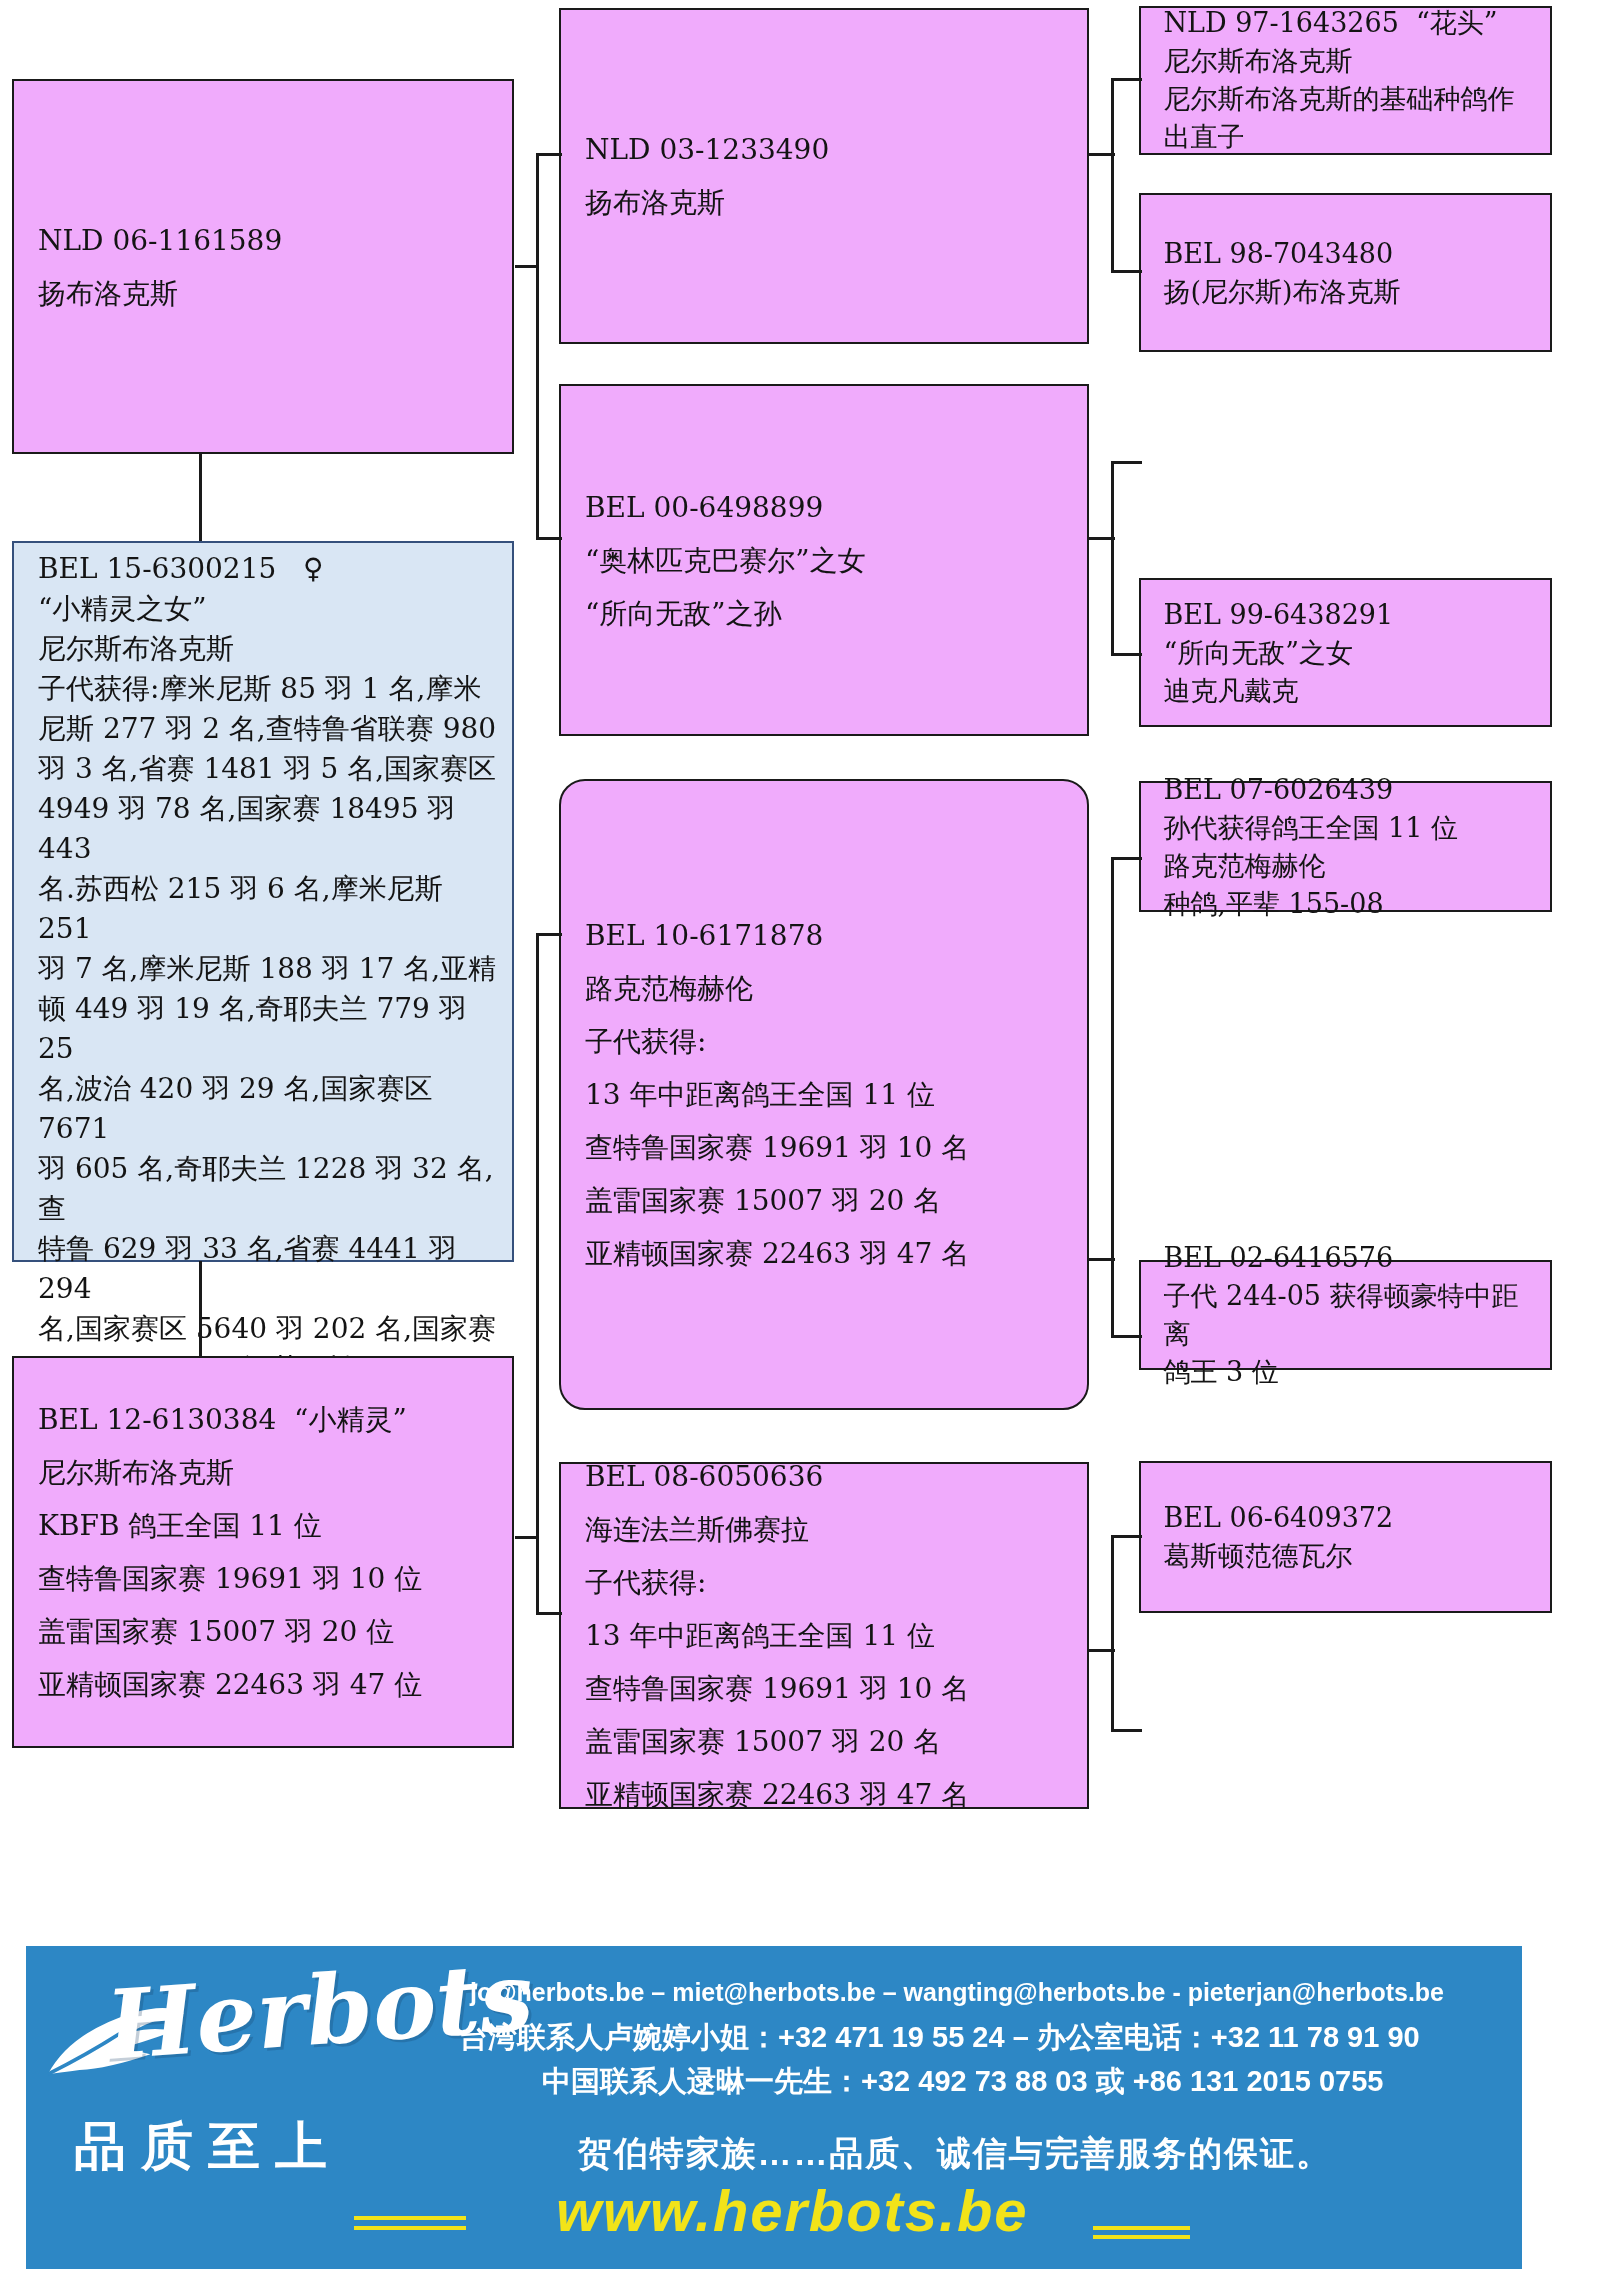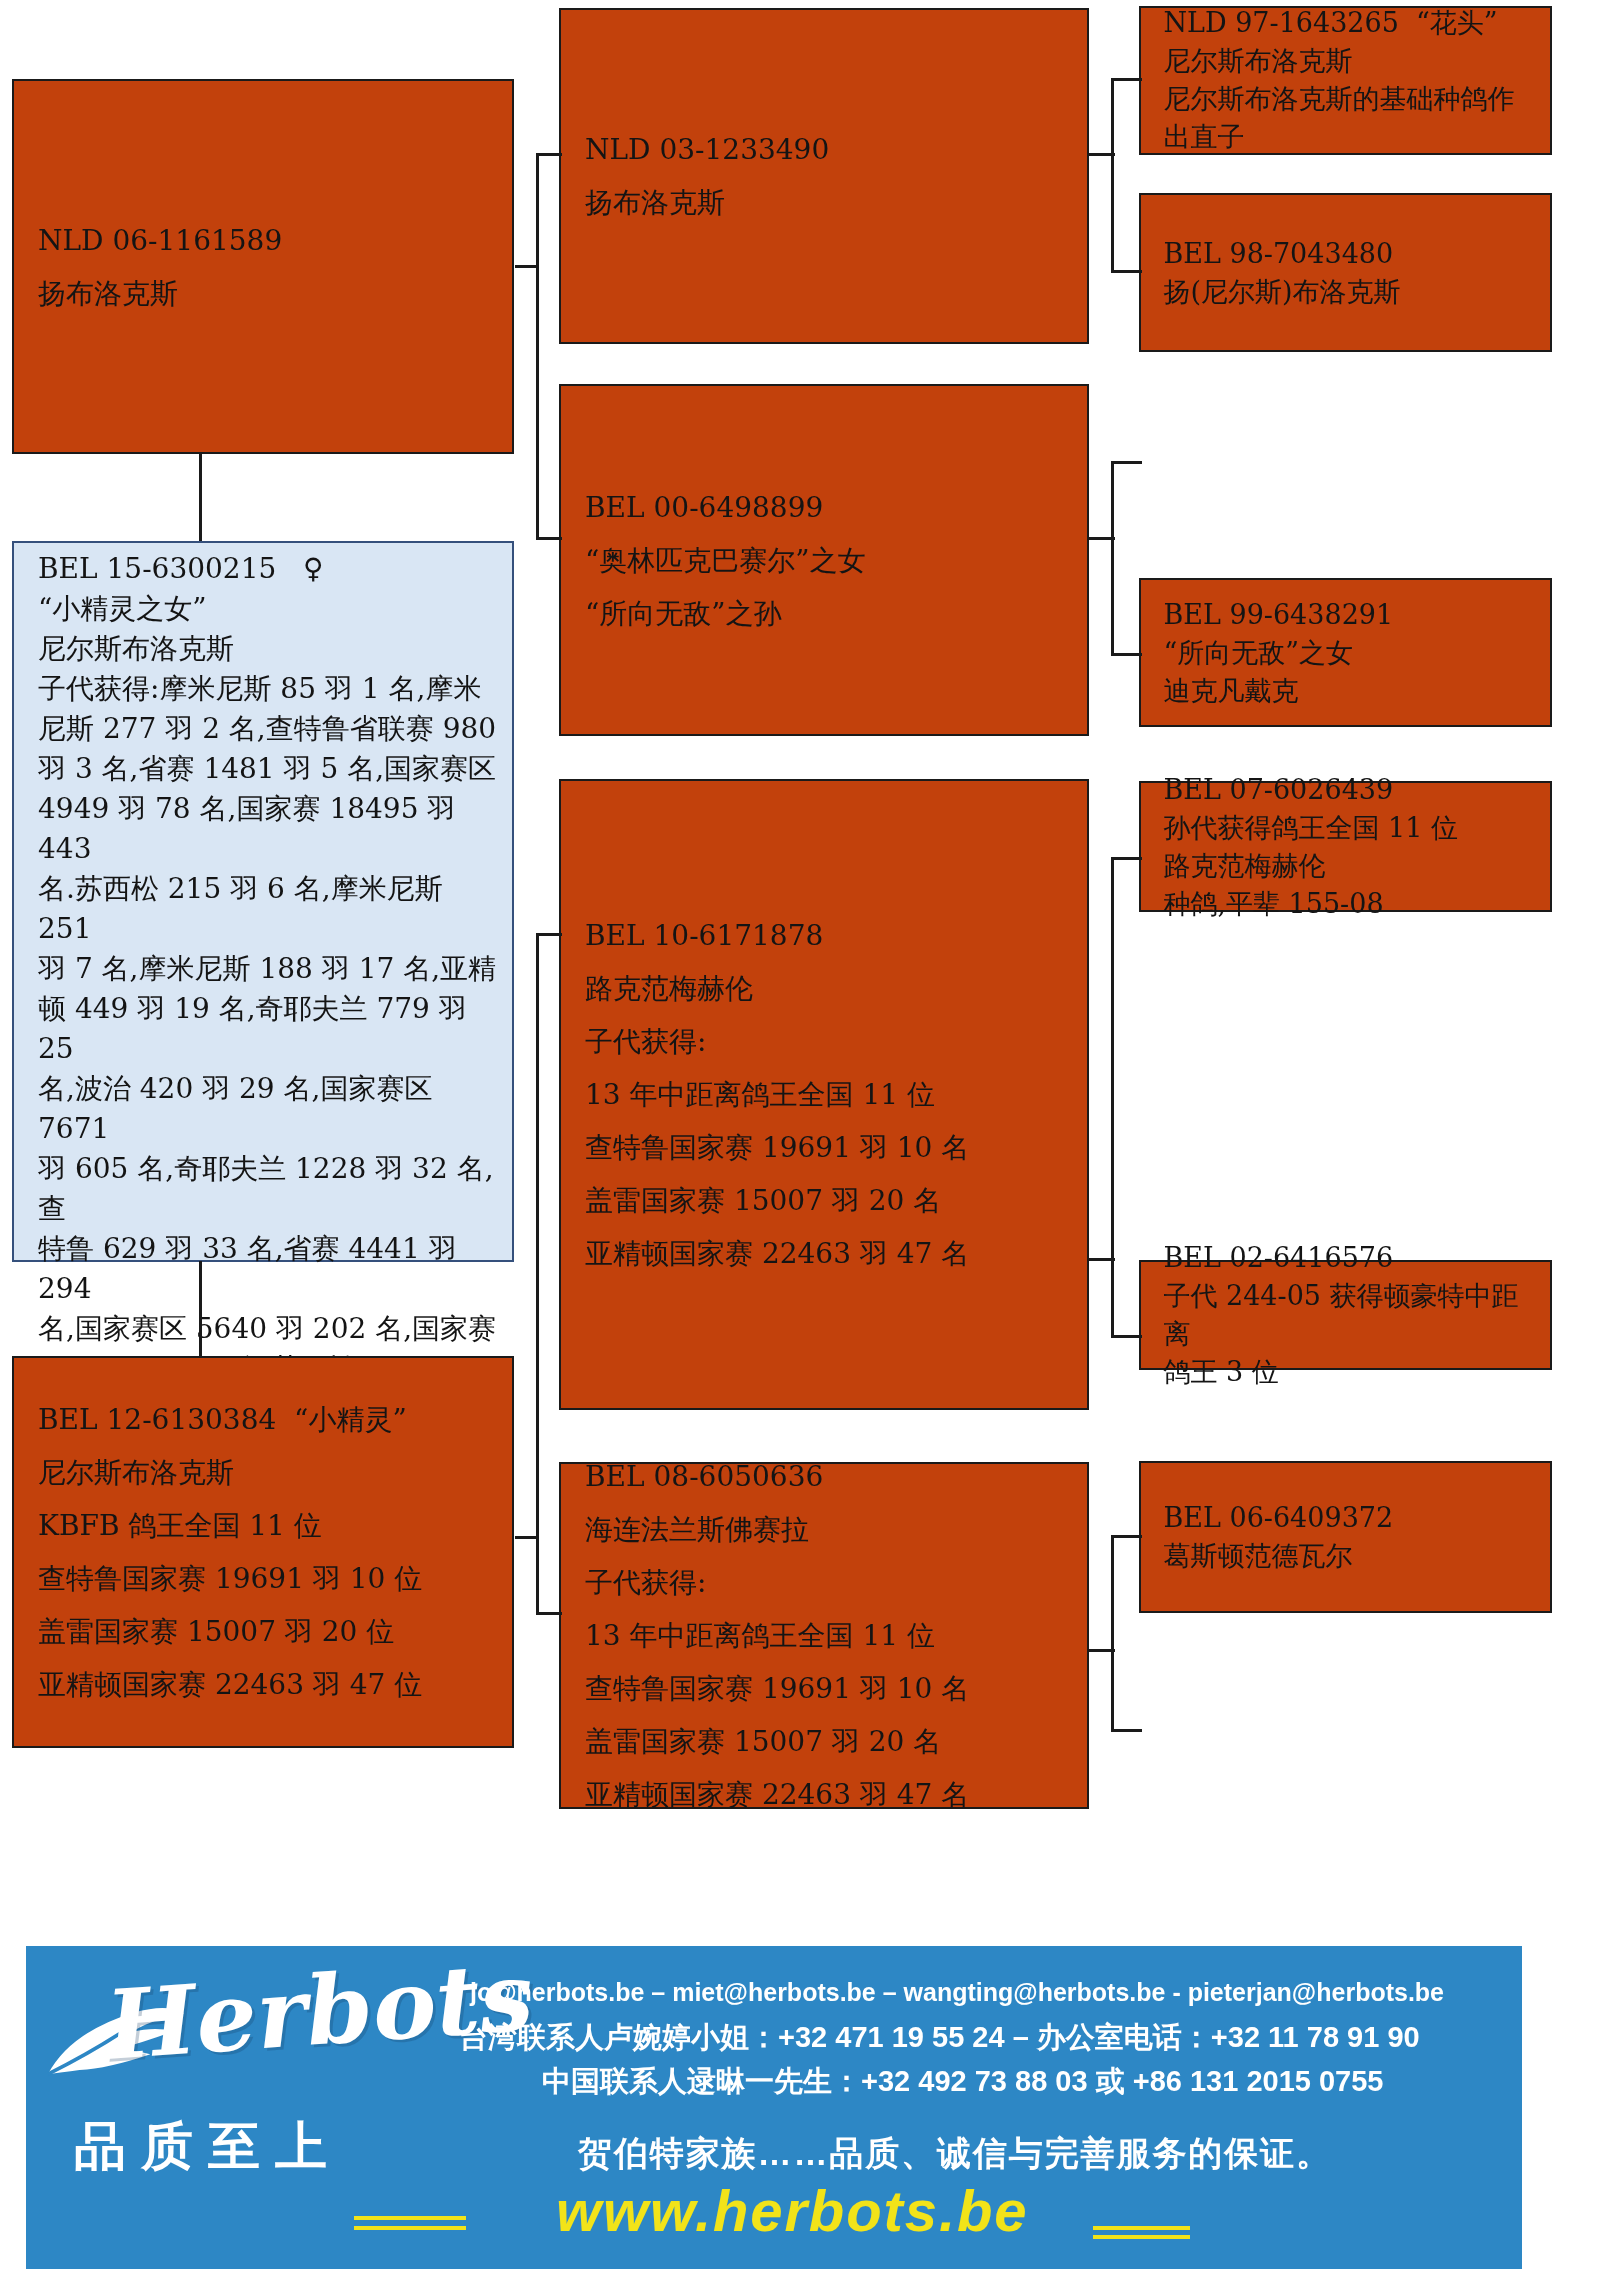--- a/index.html
+++ b/index.html
@@ -1,18 +1,18 @@
 <!DOCTYPE html>
 <html style="--highlight_bg: #d9e6f4; --highlight_border: #35507c; --footer_bg: #2d87c5; --footer_yellow: #f2e319;font-size:15px"><head>
 <meta charset="utf-8">
 <style>
   html,body{margin:0;padding:0;background:#ffffff;}
   .page{position:relative;width:1603px;height:2290px;background:#fff;overflow:hidden;
         font-family:"DejaVu Serif","Liberation Serif",serif;color:#141414;}
-  .box{position:absolute;box-sizing:border-box;border:2.8px solid #1a1a1a;background:#c2410c;
+  .box{position:absolute;box-sizing:border-box;border:2.8px solid #1a1a1a;background:#f0abfc;
        display:flex;align-items:center;}
   .box .txt{white-space:pre-wrap;font-size:28px;line-height:53px;padding:0 9.3px 0 24px;}
   .box.gen3 .txt{font-size:27px;line-height:38px;padding-left:22.4px;}
   .box.top .txt{align-self:flex-start;padding-top:5.6px;line-height:40px;}
   .box.subject{background:var(--highlight_bg,#d9e6f4);border-color:var(--highlight_border,#35507c);}
   .line{position:absolute;background:#1a1a1a;}
   .footer{position:absolute;left:26px;top:1946px;width:1496px;height:323px;
           background:var(--footer_bg,#2d87c5);color:#fff;
           font-family:"Liberation Sans","DejaVu Sans",sans-serif;}
   .brand{position:absolute;left:80px;top:9.3px;font-family:"DejaVu Serif",serif;
@@ -72,21 +72,21 @@
 
   <div class="box" style="left:559px;top:7.5px;width:530px;height:336px;">
     <div class="txt">NLD 03-1233490
 扬布洛克斯</div>
   </div>
   <div class="box" style="left:559px;top:384px;width:530px;height:352px;">
     <div class="txt">BEL 00-6498899
 “奥林匹克巴赛尔”之女
 “所向无敌”之孙</div>
   </div>
-  <div class="box" style="left:559px;top:779px;width:530px;height:631px;">
+  <div class="box" style="left:559px;top:779px;width:530px;height:631px;border-radius:26px;">
     <div class="txt">BEL 10-6171878
 路克范梅赫伦
 子代获得:
 13 年中距离鸽王全国 11 位
 查特鲁国家赛 19691 羽 10 名
 盖雷国家赛 15007 羽 20 名
 亚精顿国家赛 22463 羽 47 名</div>
   </div>
   <div class="box" style="left:559px;top:1462px;width:530px;height:347px;">
     <div class="txt">BEL 08-6050636

